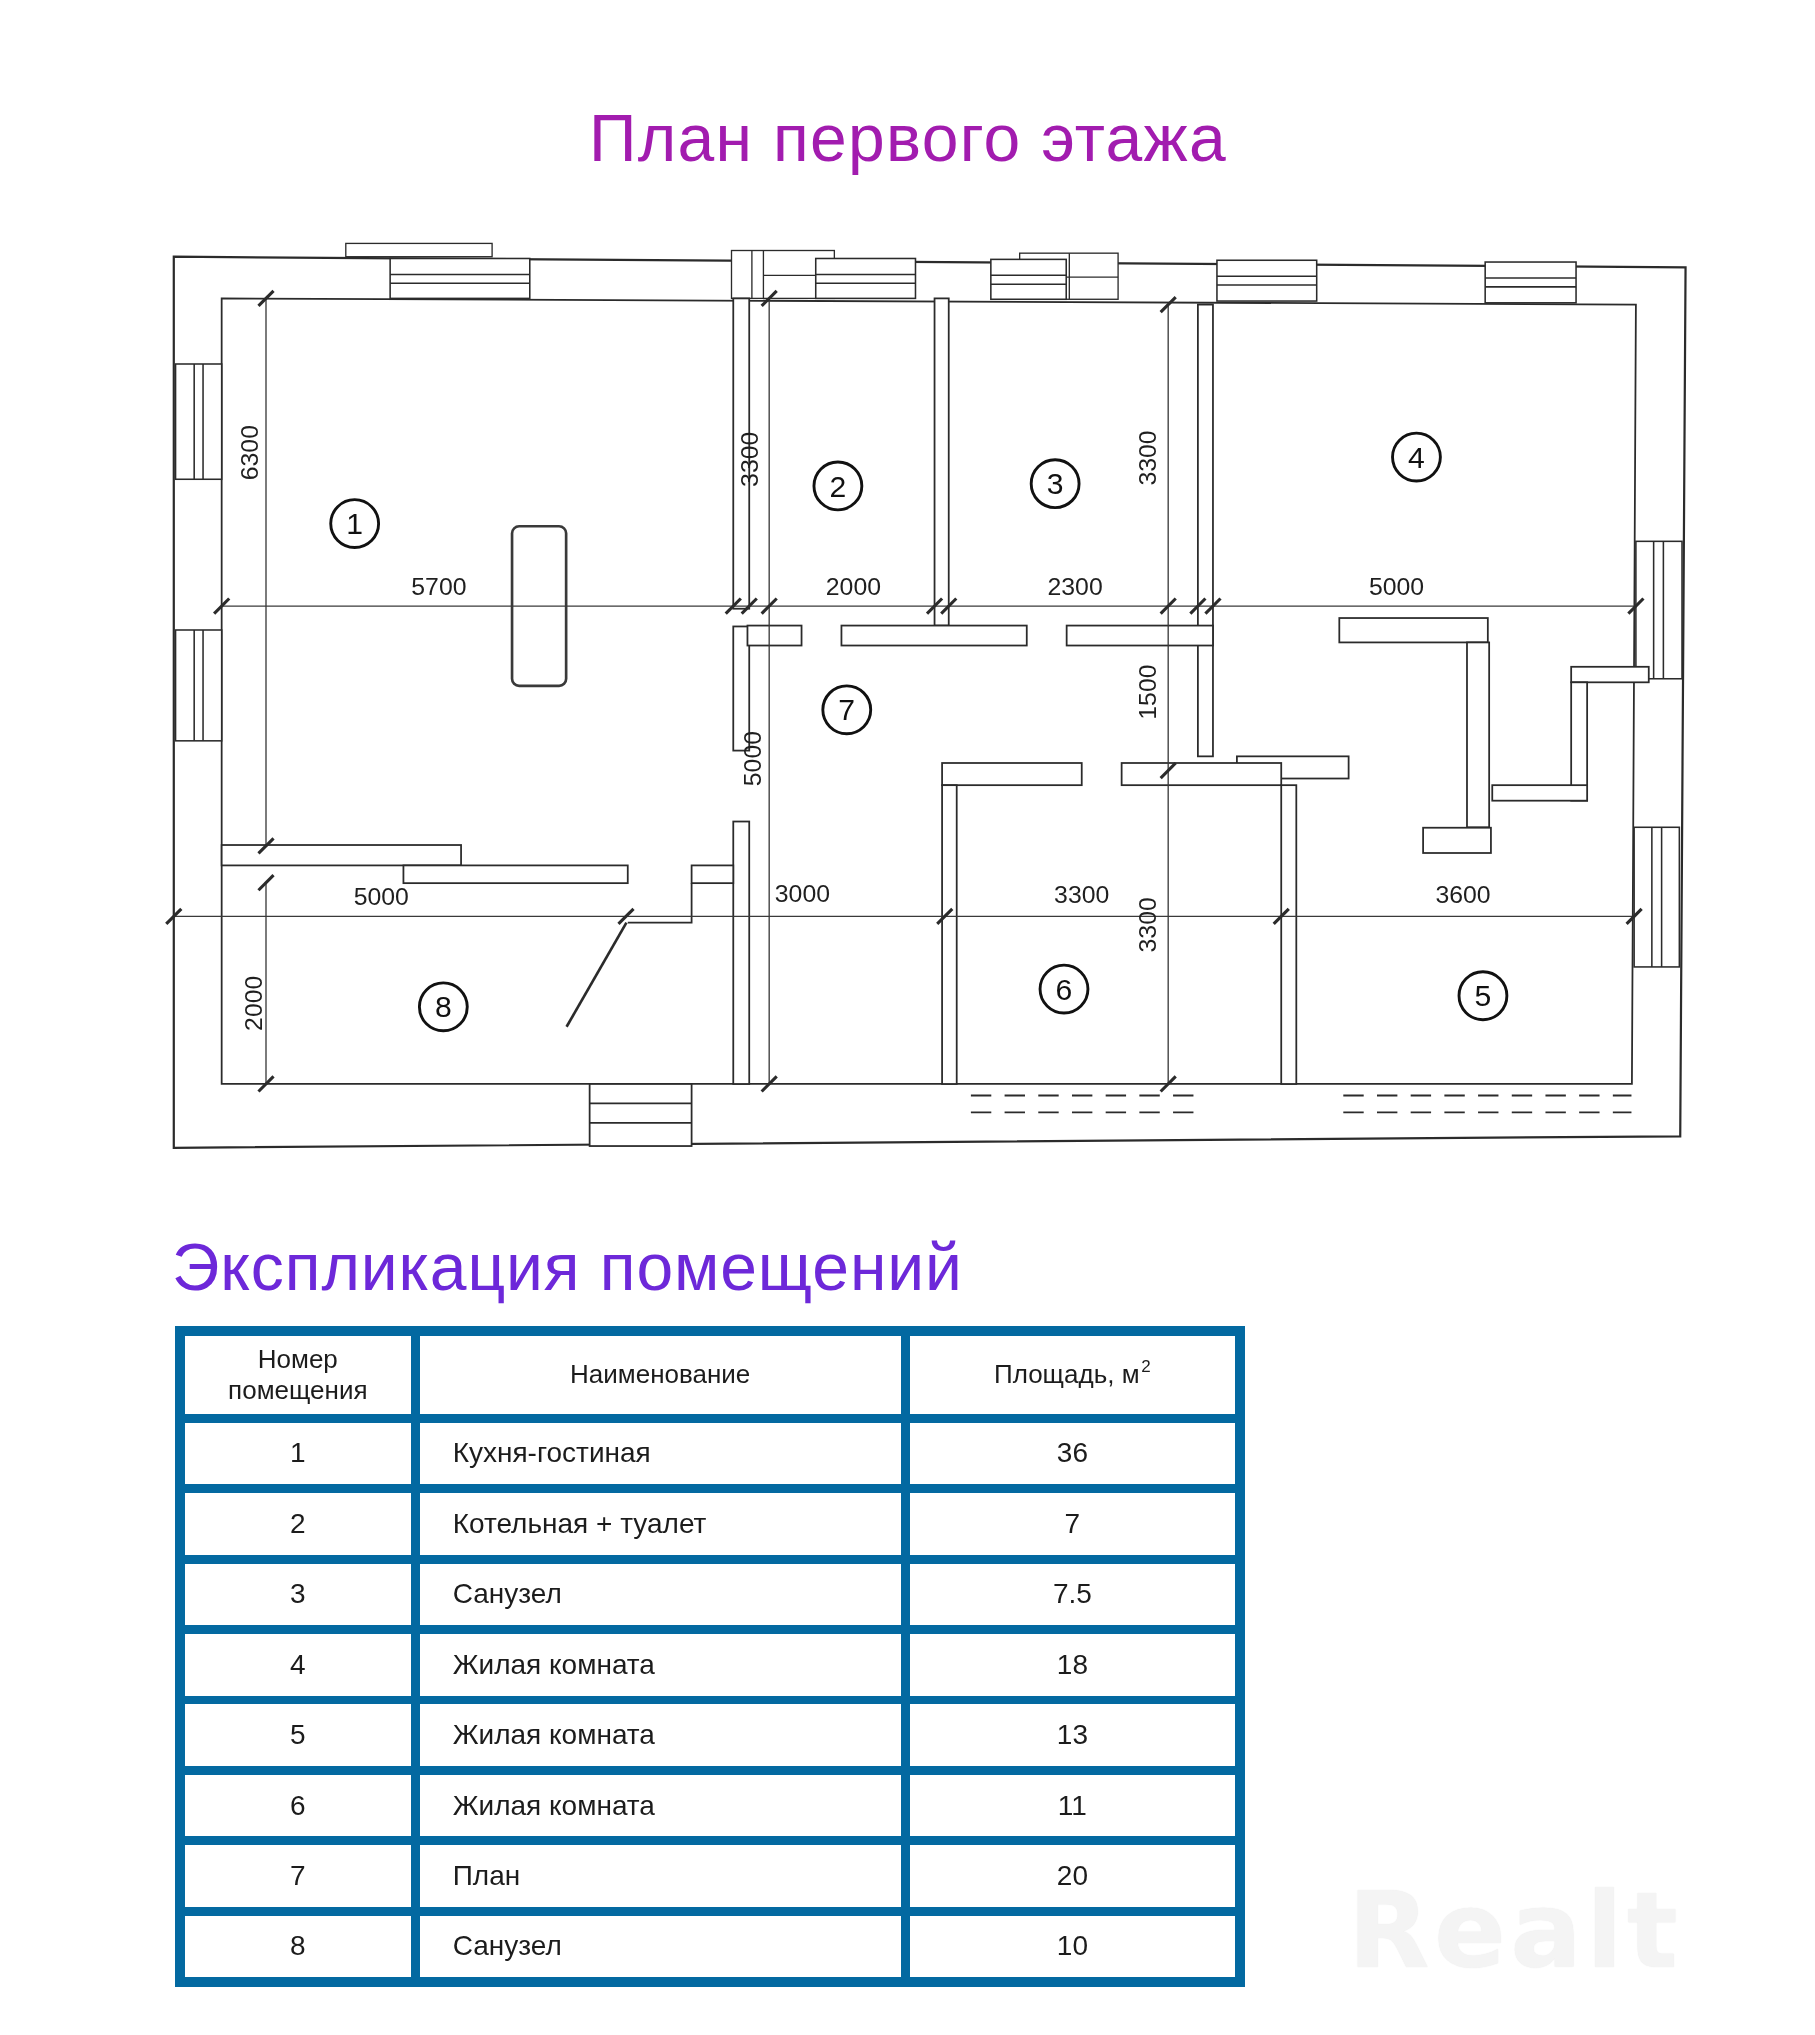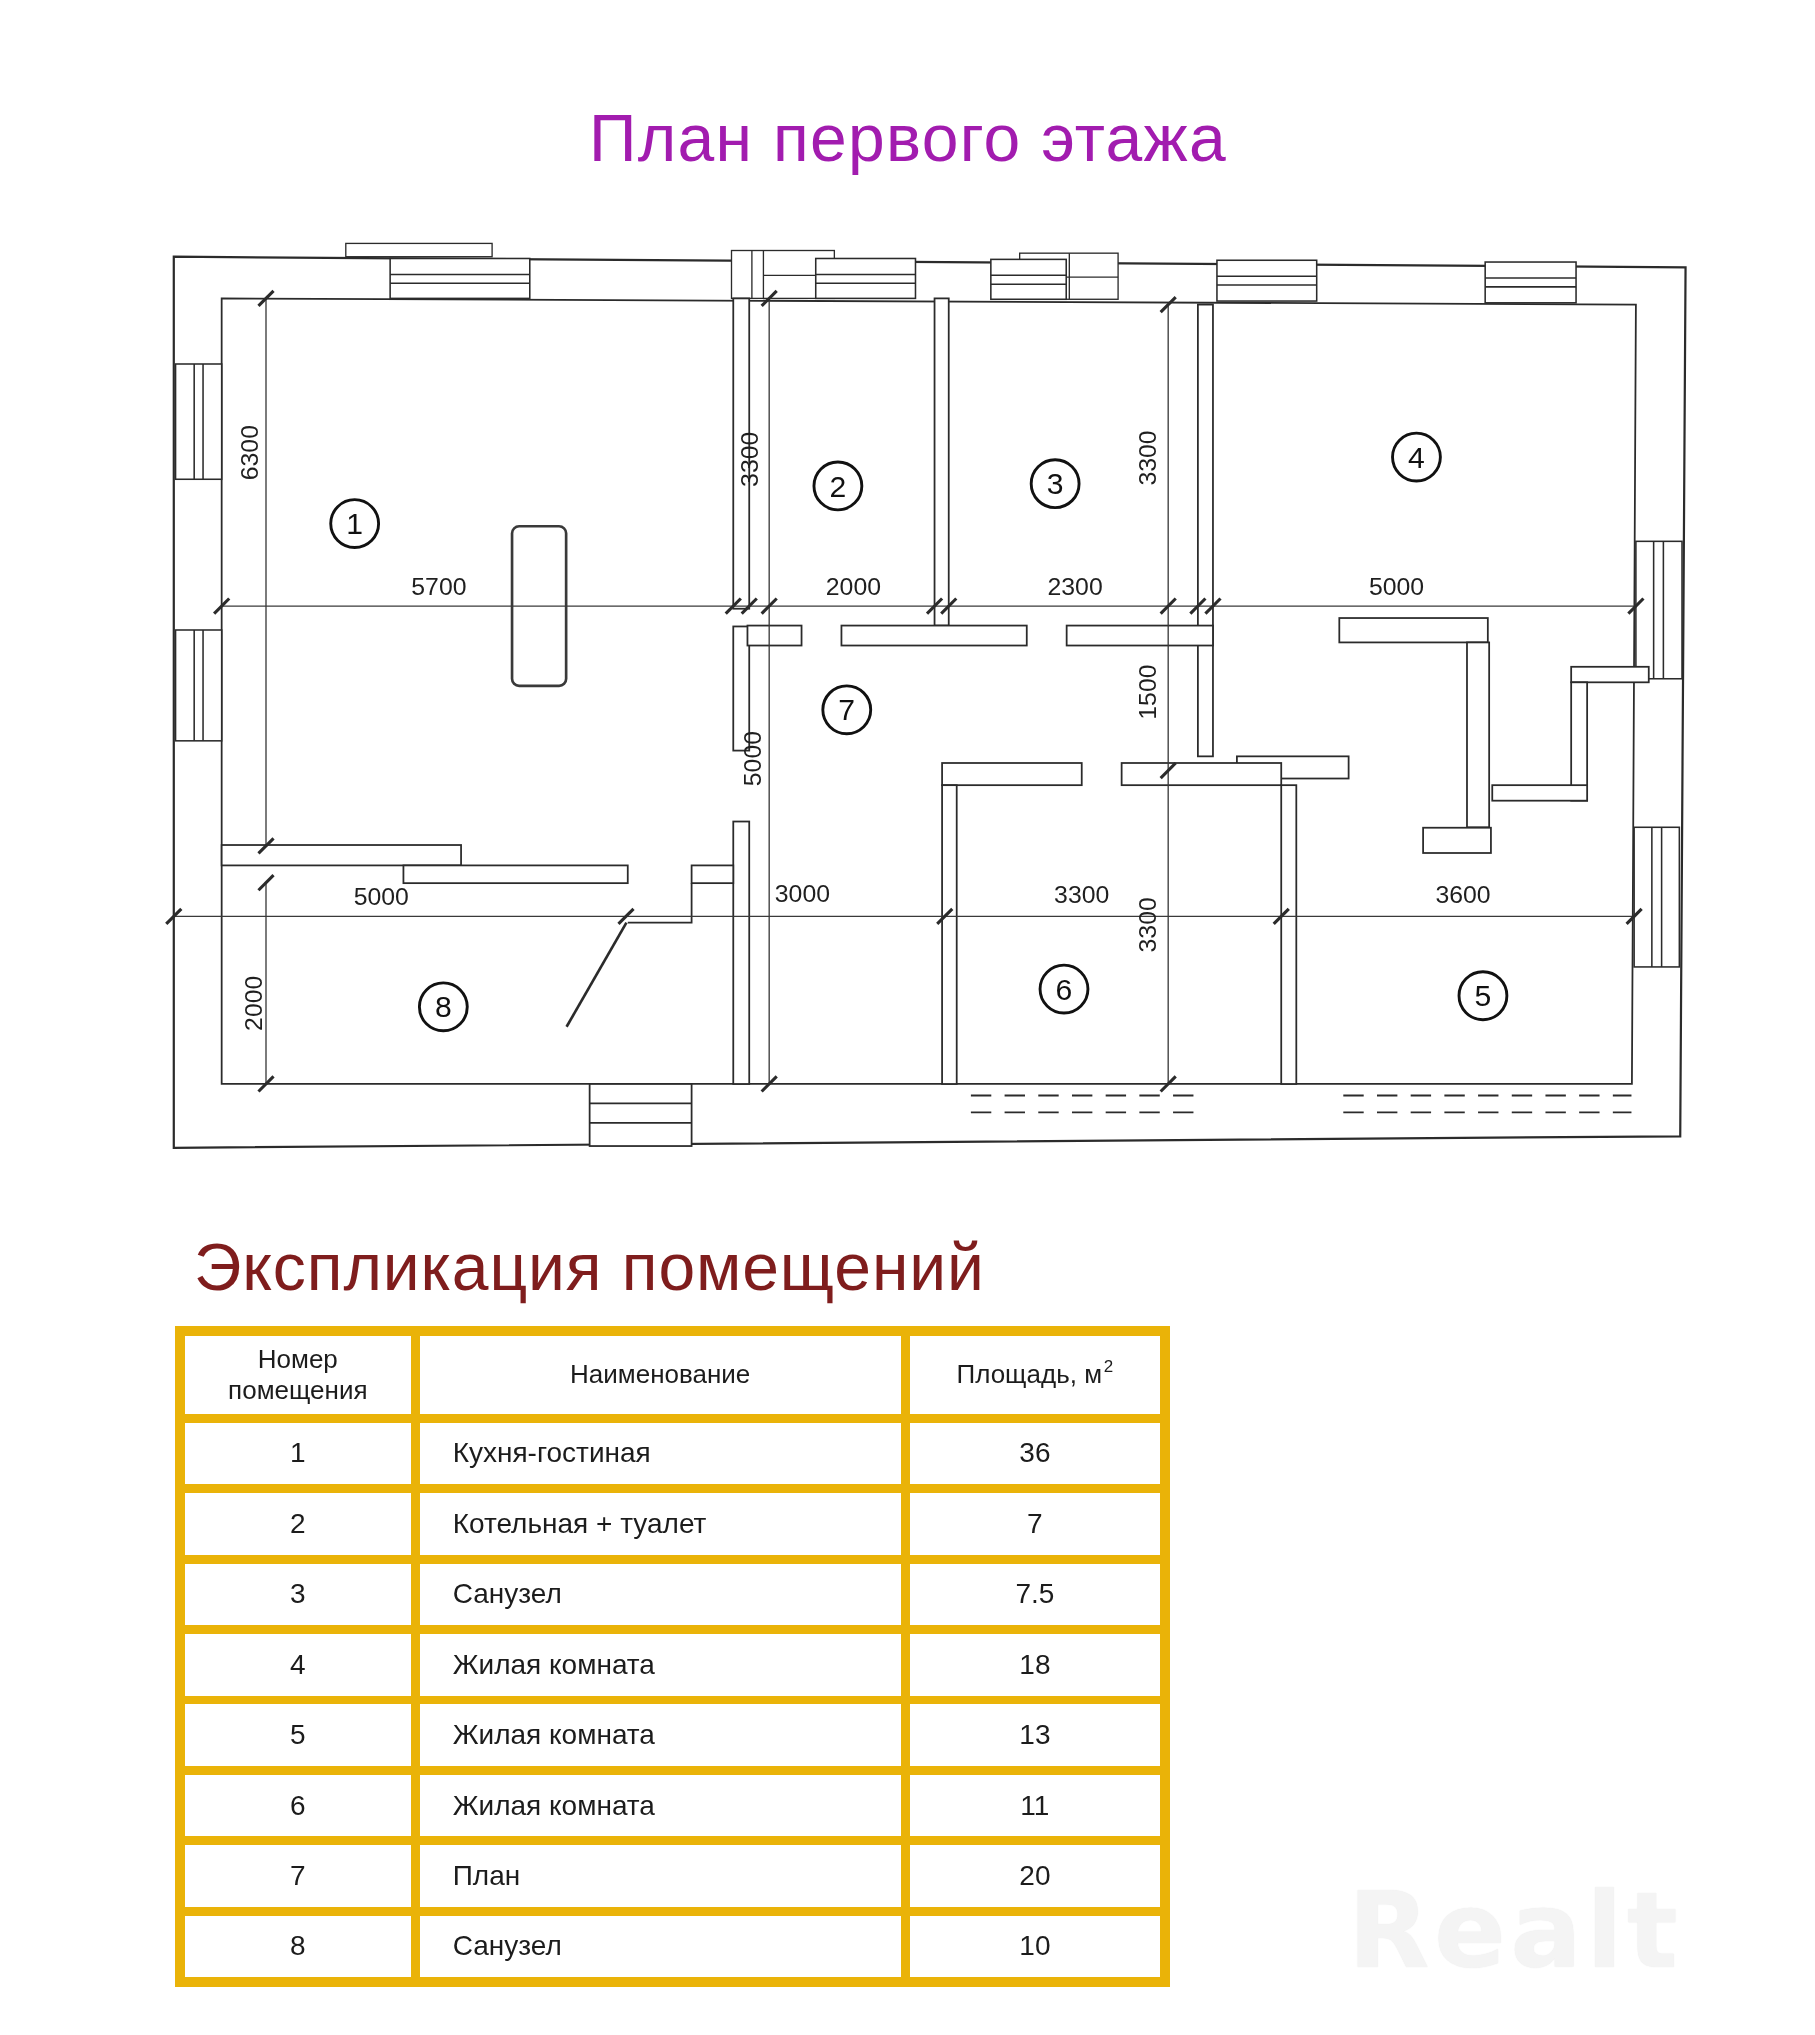--- a/index.html
+++ b/index.html
@@ -7,26 +7,26 @@
     width:1816px;height:2035px;position:relative;background:#ffffff;
     font-family:"Liberation Sans", sans-serif;color:#1a1a1a;overflow:hidden;
   }
   .page-title{
     position:absolute;top:100px;left:0;width:1816px;text-align:center;
     font-size:66px;font-weight:400;letter-spacing:1.3px;color:#a21caf;
   }
   .plan-wrap{position:absolute;left:155px;top:231px;width:1552px;height:931px;}
   .plan-wrap svg{width:100%;height:100%;display:block;}
   .expl-heading{
-    position:absolute;left:194px;top:1229px;width:1153px;
-    font-size:66px;font-weight:400;letter-spacing:0.9px;color:#7f1d1d;
+    position:absolute;left:172px;top:1229px;width:1153px;
+    font-size:66px;font-weight:400;letter-spacing:0.9px;color:#6d28d9;
   }
   .expl-table{
-    position:absolute;left:175px;top:1326px;width:995px;height:661px;
-    background:#eab308;display:grid;
+    position:absolute;left:175px;top:1326px;width:1070px;height:661px;
+    background:#0369a1;display:grid;
     grid-template-columns:226px 481px 1fr;
     grid-template-rows:78px repeat(8,1fr);
     gap:8.9px;padding:9.8px;box-sizing:border-box;
   }
   .cell{
     background:#ffffff;display:flex;align-items:center;justify-content:center;
     font-size:28px;color:#1c1c1c;
   }
   .cell.head{font-size:26px;text-align:center;line-height:1.18;}
   .cell.name{justify-content:flex-start;padding-left:33px;}

